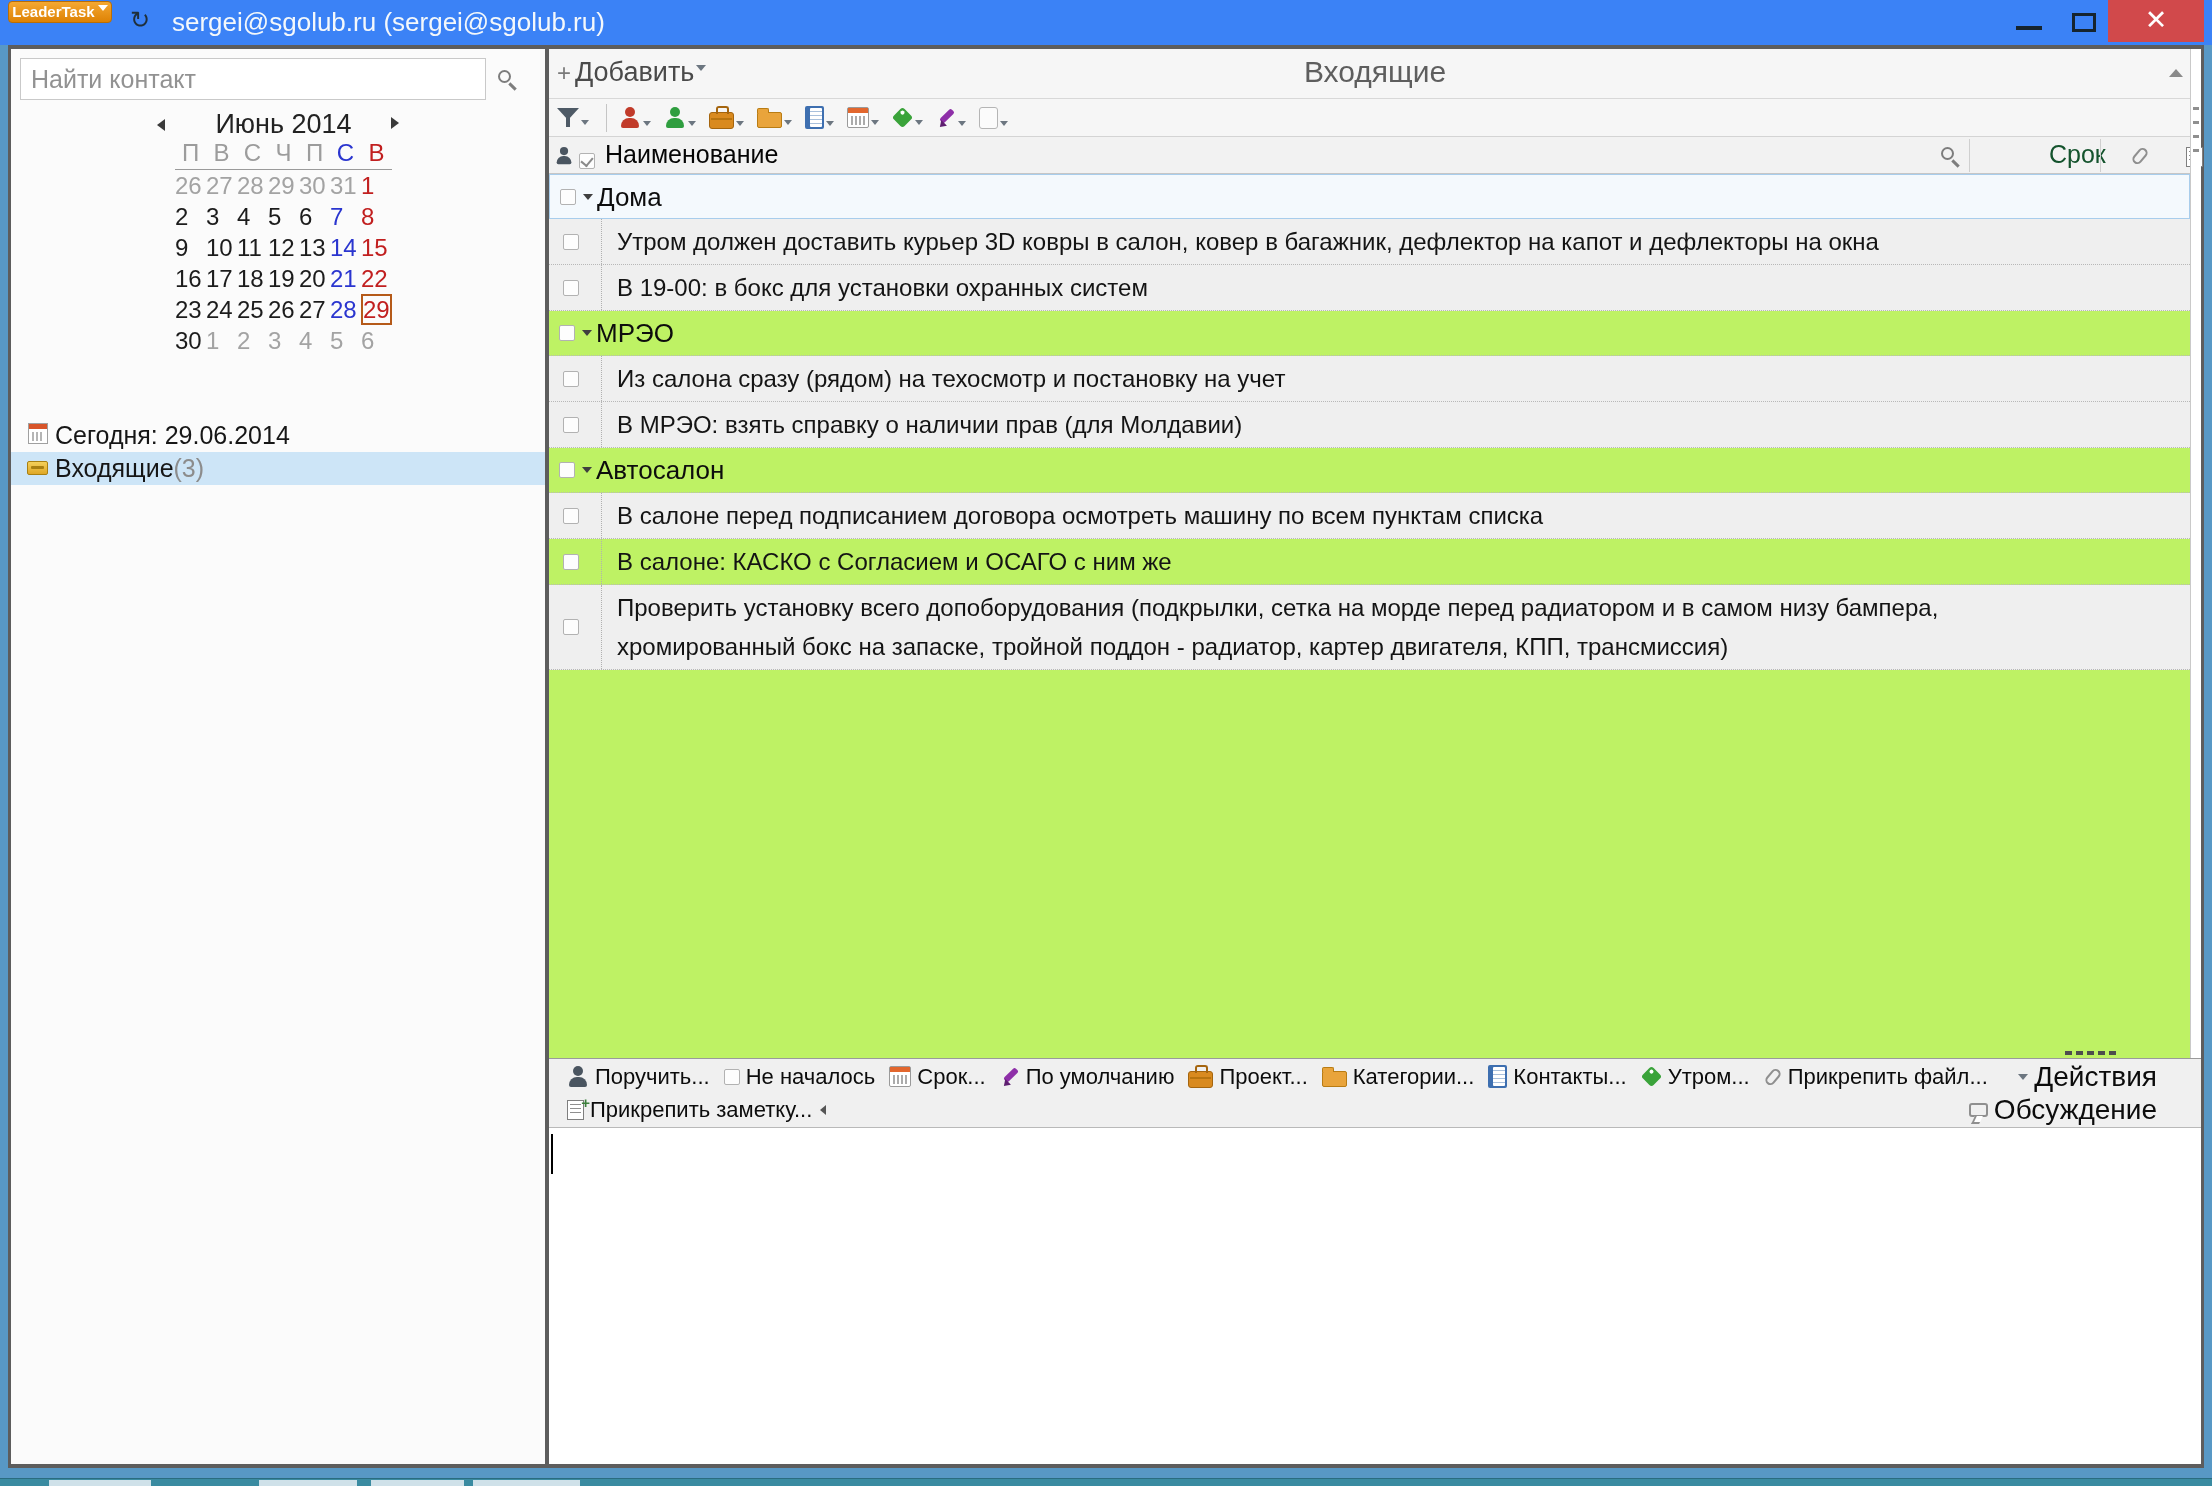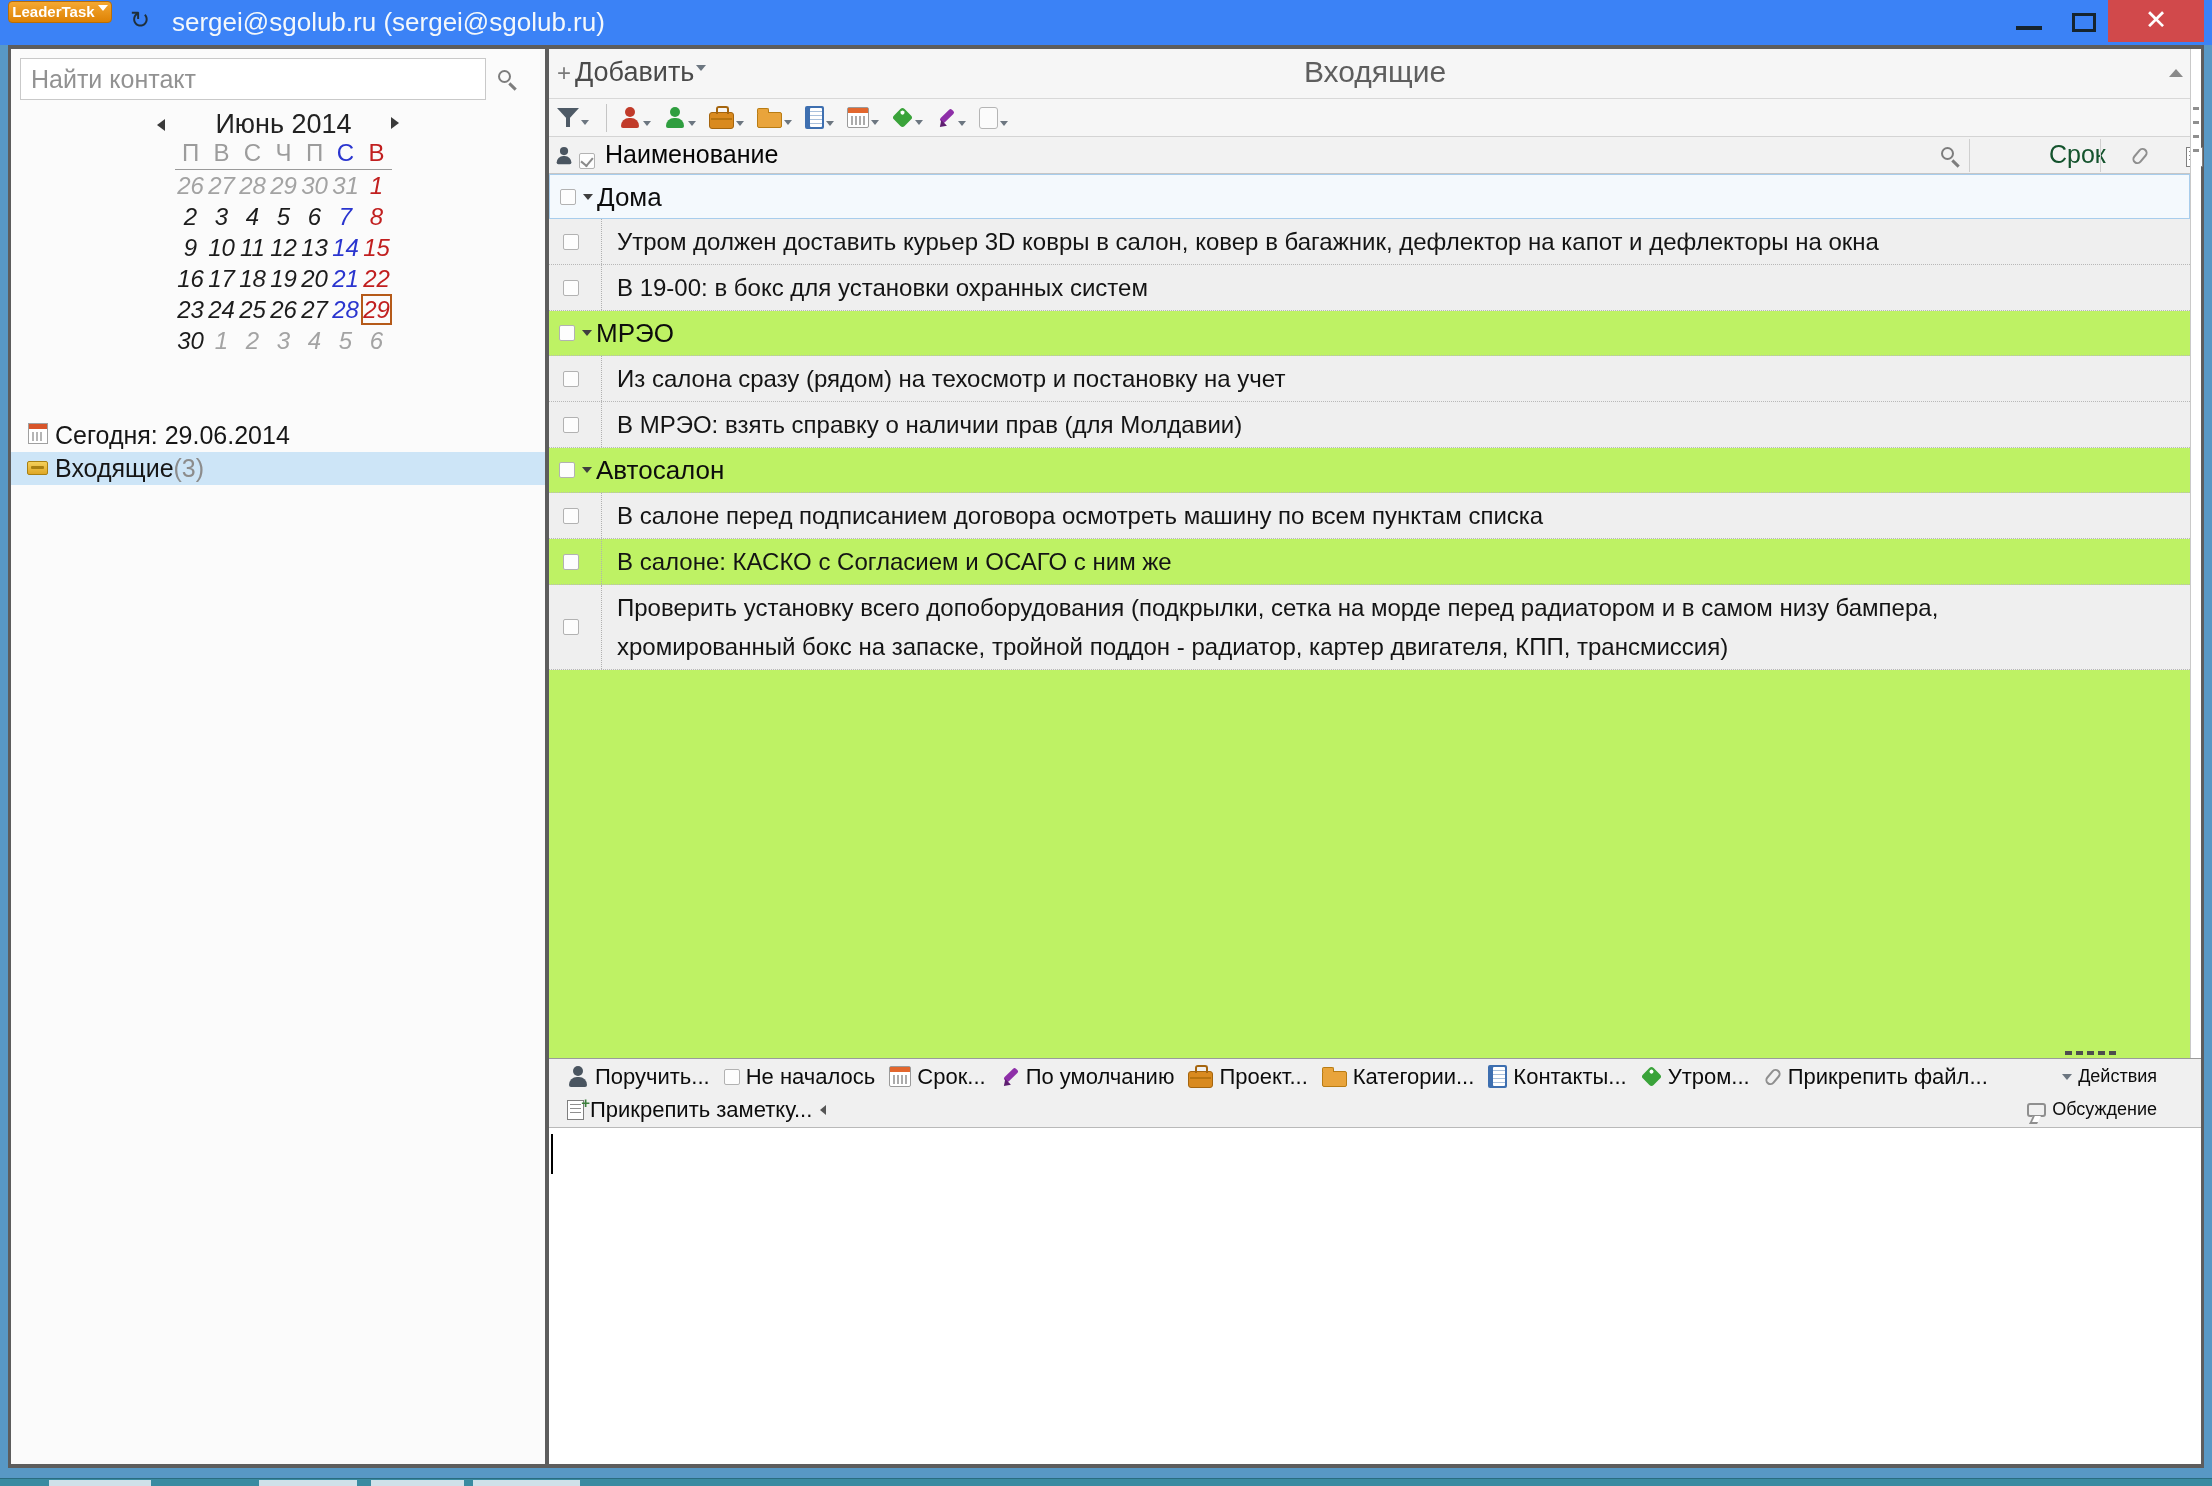--- a/index.html
+++ b/index.html
@@ -35,21 +35,21 @@
   .cal{position:absolute;left:0;top:56px;width:534px;}
   .cal-title{position:absolute;left:164px;top:4px;width:217px;text-align:center;font-size:27px;color:#222;}
   .tri-l{width:0;height:0;border-top:6px solid transparent;border-bottom:6px solid transparent;border-right:8px solid #3a3a3a;}
   .tri-r{width:0;height:0;border-top:6px solid transparent;border-bottom:6px solid transparent;border-left:8px solid #3a3a3a;}
   .cal-prev{position:absolute;left:146px;top:14px;}
   .cal-next{position:absolute;left:380px;top:12px;}
   .cal-grid{position:absolute;left:164px;top:34px;width:217px;}
   .cal-hrow{display:flex;border-bottom:1px solid #9a9a9a;padding-bottom:2px;}
   .cal-h{width:31px;text-align:center;font-size:24px;color:#9c9c9c;}
   .cal-row{display:flex;height:31px;}
-  .cal-d{width:31px;height:31px;text-align:center;font-size:24px;line-height:31px;font-style:italic;}
+  .cal-d{width:31px;height:31px;text-align:left;font-size:24px;line-height:31px;}
   .c-m{color:#a3a3a3;} .c-k{color:#1c1c1c;} .c-b{color:#2a35cf;} .c-r{color:#c11f1f;}
   .c-t{color:#c11f1f;border:2px solid #b55a19;line-height:27px;}
   .cal-h.c-b{color:#2a35cf;} .cal-h.c-r{color:#c11f1f;}
 
   .today-row{position:absolute;left:0;top:372px;width:534px;height:30px;}
   .i-todaycal{position:absolute;left:17px;top:2px;width:20px;height:21px;background:#fff;border:1px solid #a0a0a0;}
   .i-todaycal::before{content:'';position:absolute;left:0;top:0;width:18px;height:5px;background:#d8552a;}
   .i-todaycal::after{content:'';position:absolute;left:3px;top:8px;width:12px;height:9px;
     background:repeating-linear-gradient(90deg,#b5b5b5 0 2px,transparent 2px 4px);}
   .today-label{position:absolute;left:44px;top:0;font-size:25px;color:#161616;}
@@ -108,21 +108,21 @@
   .splitline{position:absolute;left:0;top:1009px;width:1652px;height:1px;background:#9a9a9a;}
   .grip{position:absolute;left:1516px;top:1002px;display:flex;gap:4px;}
   .grip span{width:7px;height:4px;background:#4d4d4d;display:inline-block;}
 
   
   .btnrow{position:absolute;left:0;width:1652px;height:33px;background:#f0f0f0;display:flex;
     align-items:center;padding-left:18px;gap:14px;}
   .btnrow1{top:1010px;padding-top:2px;}
   .btnrow2{top:1043px;height:36px;border-bottom:1px solid #b9b9b9;}
   .dbtn{display:flex;align-items:center;gap:6px;font-size:22px;color:#0c0c0c;white-space:nowrap;}
-  .right-act{position:absolute;right:44px;display:flex;align-items:center;gap:6px;font-size:18px;color:#0c0c0c;}
+  .right-act{position:absolute;right:44px;display:flex;align-items:center;gap:6px;font-size:28px;color:#0c0c0c;}
   .right-act .mini-caret{vertical-align:middle;margin:0;}
   .note-area{position:absolute;left:0;top:1079px;width:1652px;height:336px;background:#fff;}
   .caret-bar{position:absolute;left:2px;top:6px;width:2px;height:40px;background:#000;}
   .tiny-left{width:0;height:0;border-top:5px solid transparent;border-bottom:5px solid transparent;border-right:6px solid #555;margin-left:2px;}
 
   
   .i{position:relative;display:inline-block;}
   .i-funnel{width:22px;height:20px;}
   .i-funnel::before{content:'';position:absolute;left:0;top:0;width:0;height:0;
     border-left:11px solid transparent;border-right:11px solid transparent;border-top:12px solid #4e5a66;}

